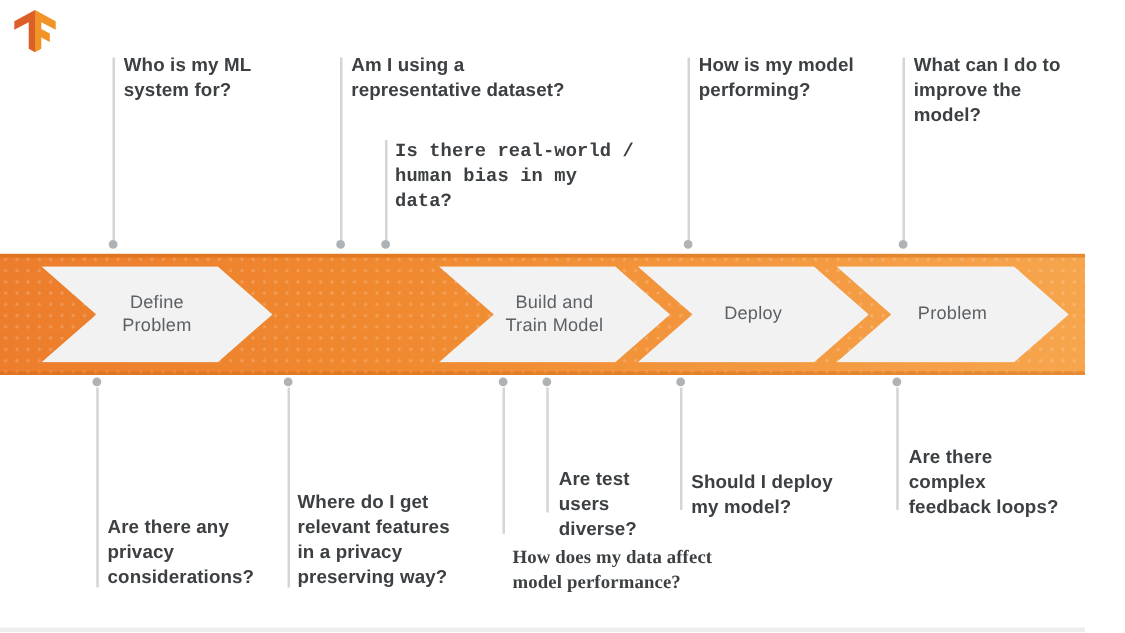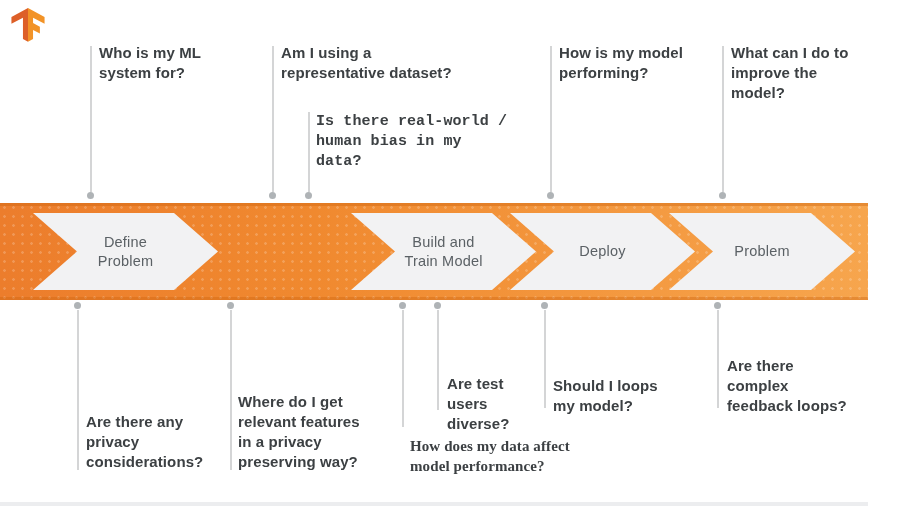--- a/index.html
+++ b/index.html
@@ -112,21 +112,21 @@
 considerations?</div>
   <div class="q" style="left:238px; top:392px;">Where do I get
 relevant features
 in a privacy
 preserving way?</div>
   <div class="q" style="left:410px; top:436px;font-family:Liberation Serif, serif;">How does my data affect
 model performance?</div>
   <div class="q" style="left:447px; top:374px;">Are test
 users
 diverse?</div>
-  <div class="q" style="left:553px; top:376px;">Should I loops
+  <div class="q" style="left:553px; top:376px;">Should I deploy
 my model?</div>
   <div class="q" style="left:727px; top:356px;">Are there
 complex
 feedback loops?</div>
 
   <div class="bottom-strip"></div>
 
 </div>
 
 </body></html>

